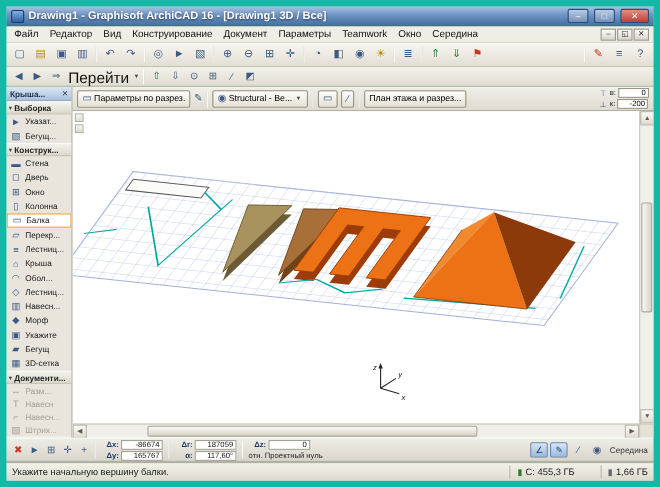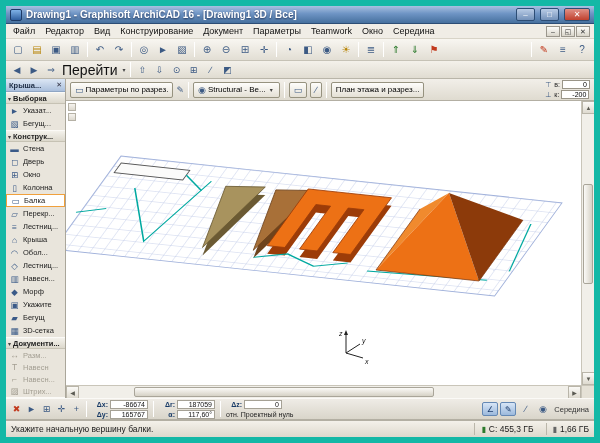--- a/index.html
+++ b/index.html
@@ -76,21 +76,21 @@
   .cb-sep{width:1px;height:16px;background:#b9b5aa;border-right:1px solid #fff;margin:0 2px}
   .coord-group{display:flex;flex-direction:column;justify-content:center;gap:1px;margin:0 3px}
   .crow{display:flex;align-items:center;gap:2px;height:9px}
   .clabel{font-weight:bold;color:#173a66;min-width:16px;text-align:right}
   .cval{background:#fff;border:1px solid #a5a195;height:9px;line-height:7px;padding:0 2px;min-width:38px;text-align:right;color:#111}
   .cref{color:#222;white-space:nowrap}
   .cb-right{margin-left:auto;display:flex;align-items:center;gap:2px}
   .cb-toggle{width:16px;height:14px;background:linear-gradient(#d7e5f6,#9cb9dc);border:1px solid #6488b4;border-radius:2px;font-size:8px;color:#1c3c6c;display:flex;align-items:center;justify-content:center}
   .snap-hint{font-size:7.5px;color:#333;padding:0 2px;white-space:nowrap}
 
-  .statusbar{height:17px;flex:none;display:flex;align-items:center;padding:0 5px;gap:12px;background:linear-gradient(#f4f1ea,#ddd9cd);border-top:1px solid #b3afa3;font-size:8.5px;color:#1a1a1a}
+  .statusbar{height:17px;flex:none;display:flex;align-items:center;padding:0 5px;gap:23px;background:linear-gradient(#f4f1ea,#ddd9cd);border-top:1px solid #b3afa3;font-size:8.5px;color:#1a1a1a}
   .sb-msg{flex:1;white-space:nowrap;overflow:hidden}
   .sb-item{display:flex;align-items:center;gap:3px;border-left:1px solid #bab6aa;padding-left:6px;height:12px;white-space:nowrap}
   .sb-ic{font-size:8px}
   .ic-disk{color:#2c7a2c}.ic-mem{color:#666}
 </style>
 </head>
 <body>
 
 <div class="window">
 

